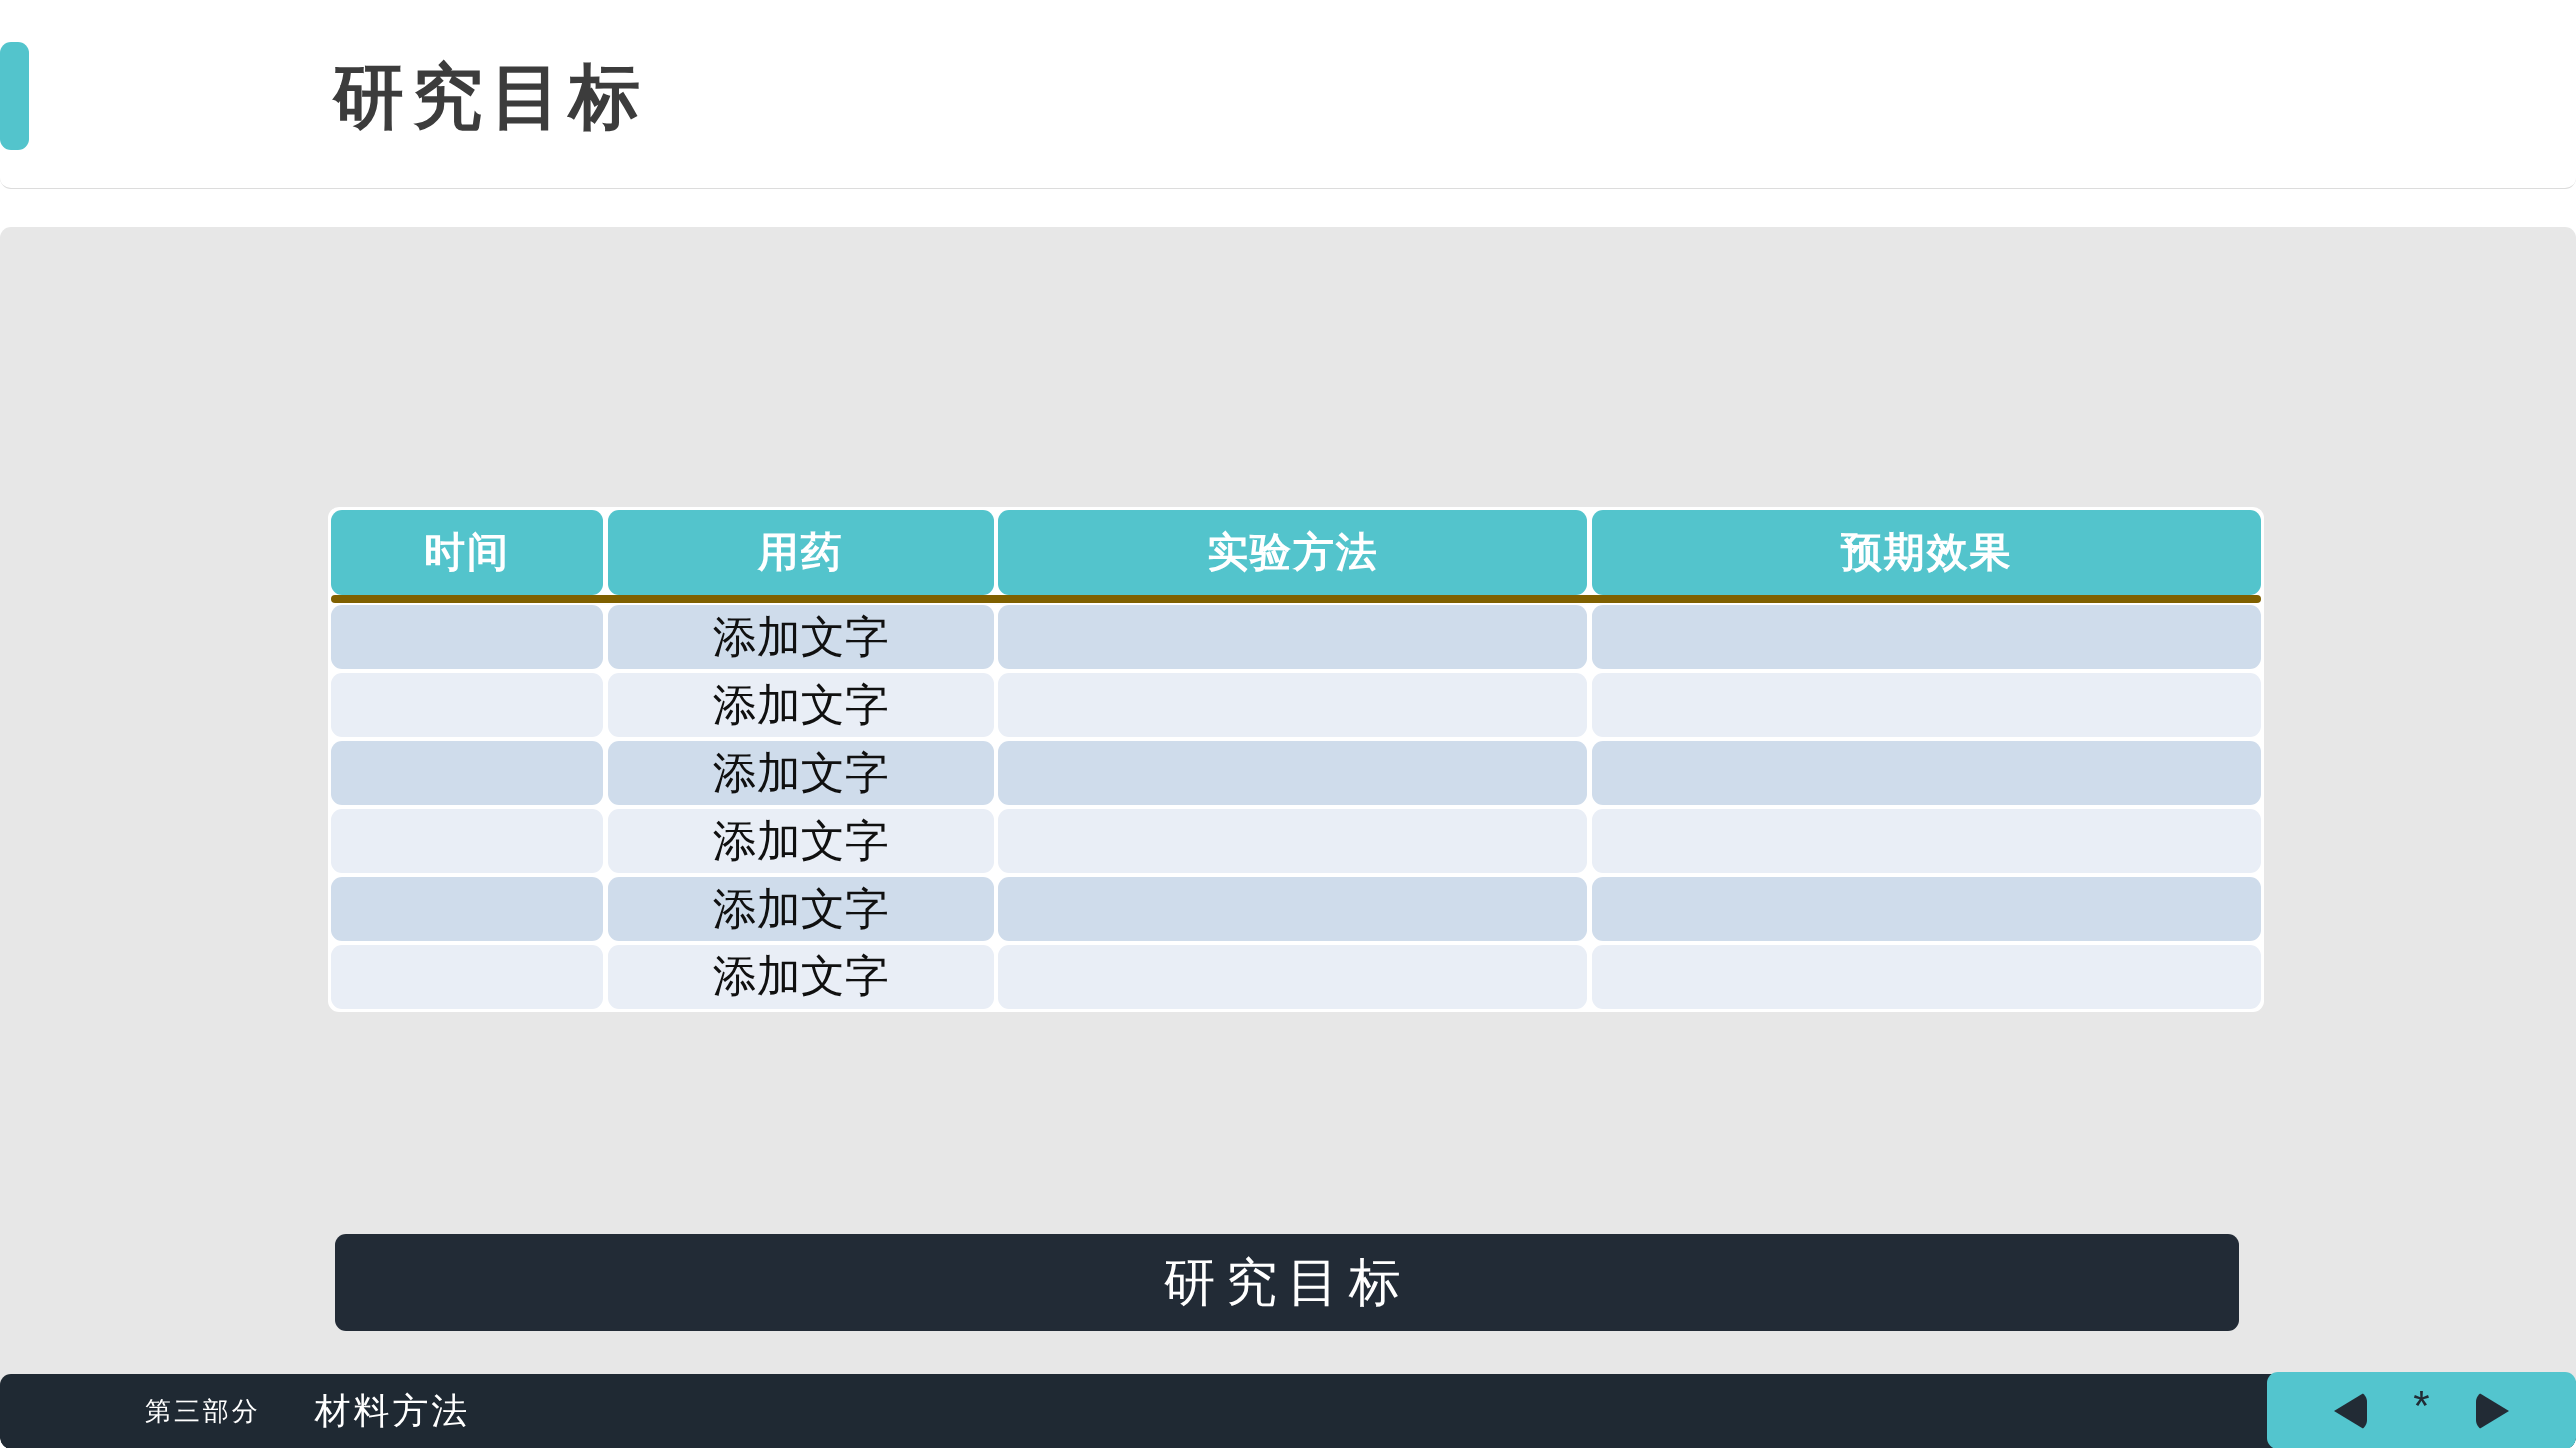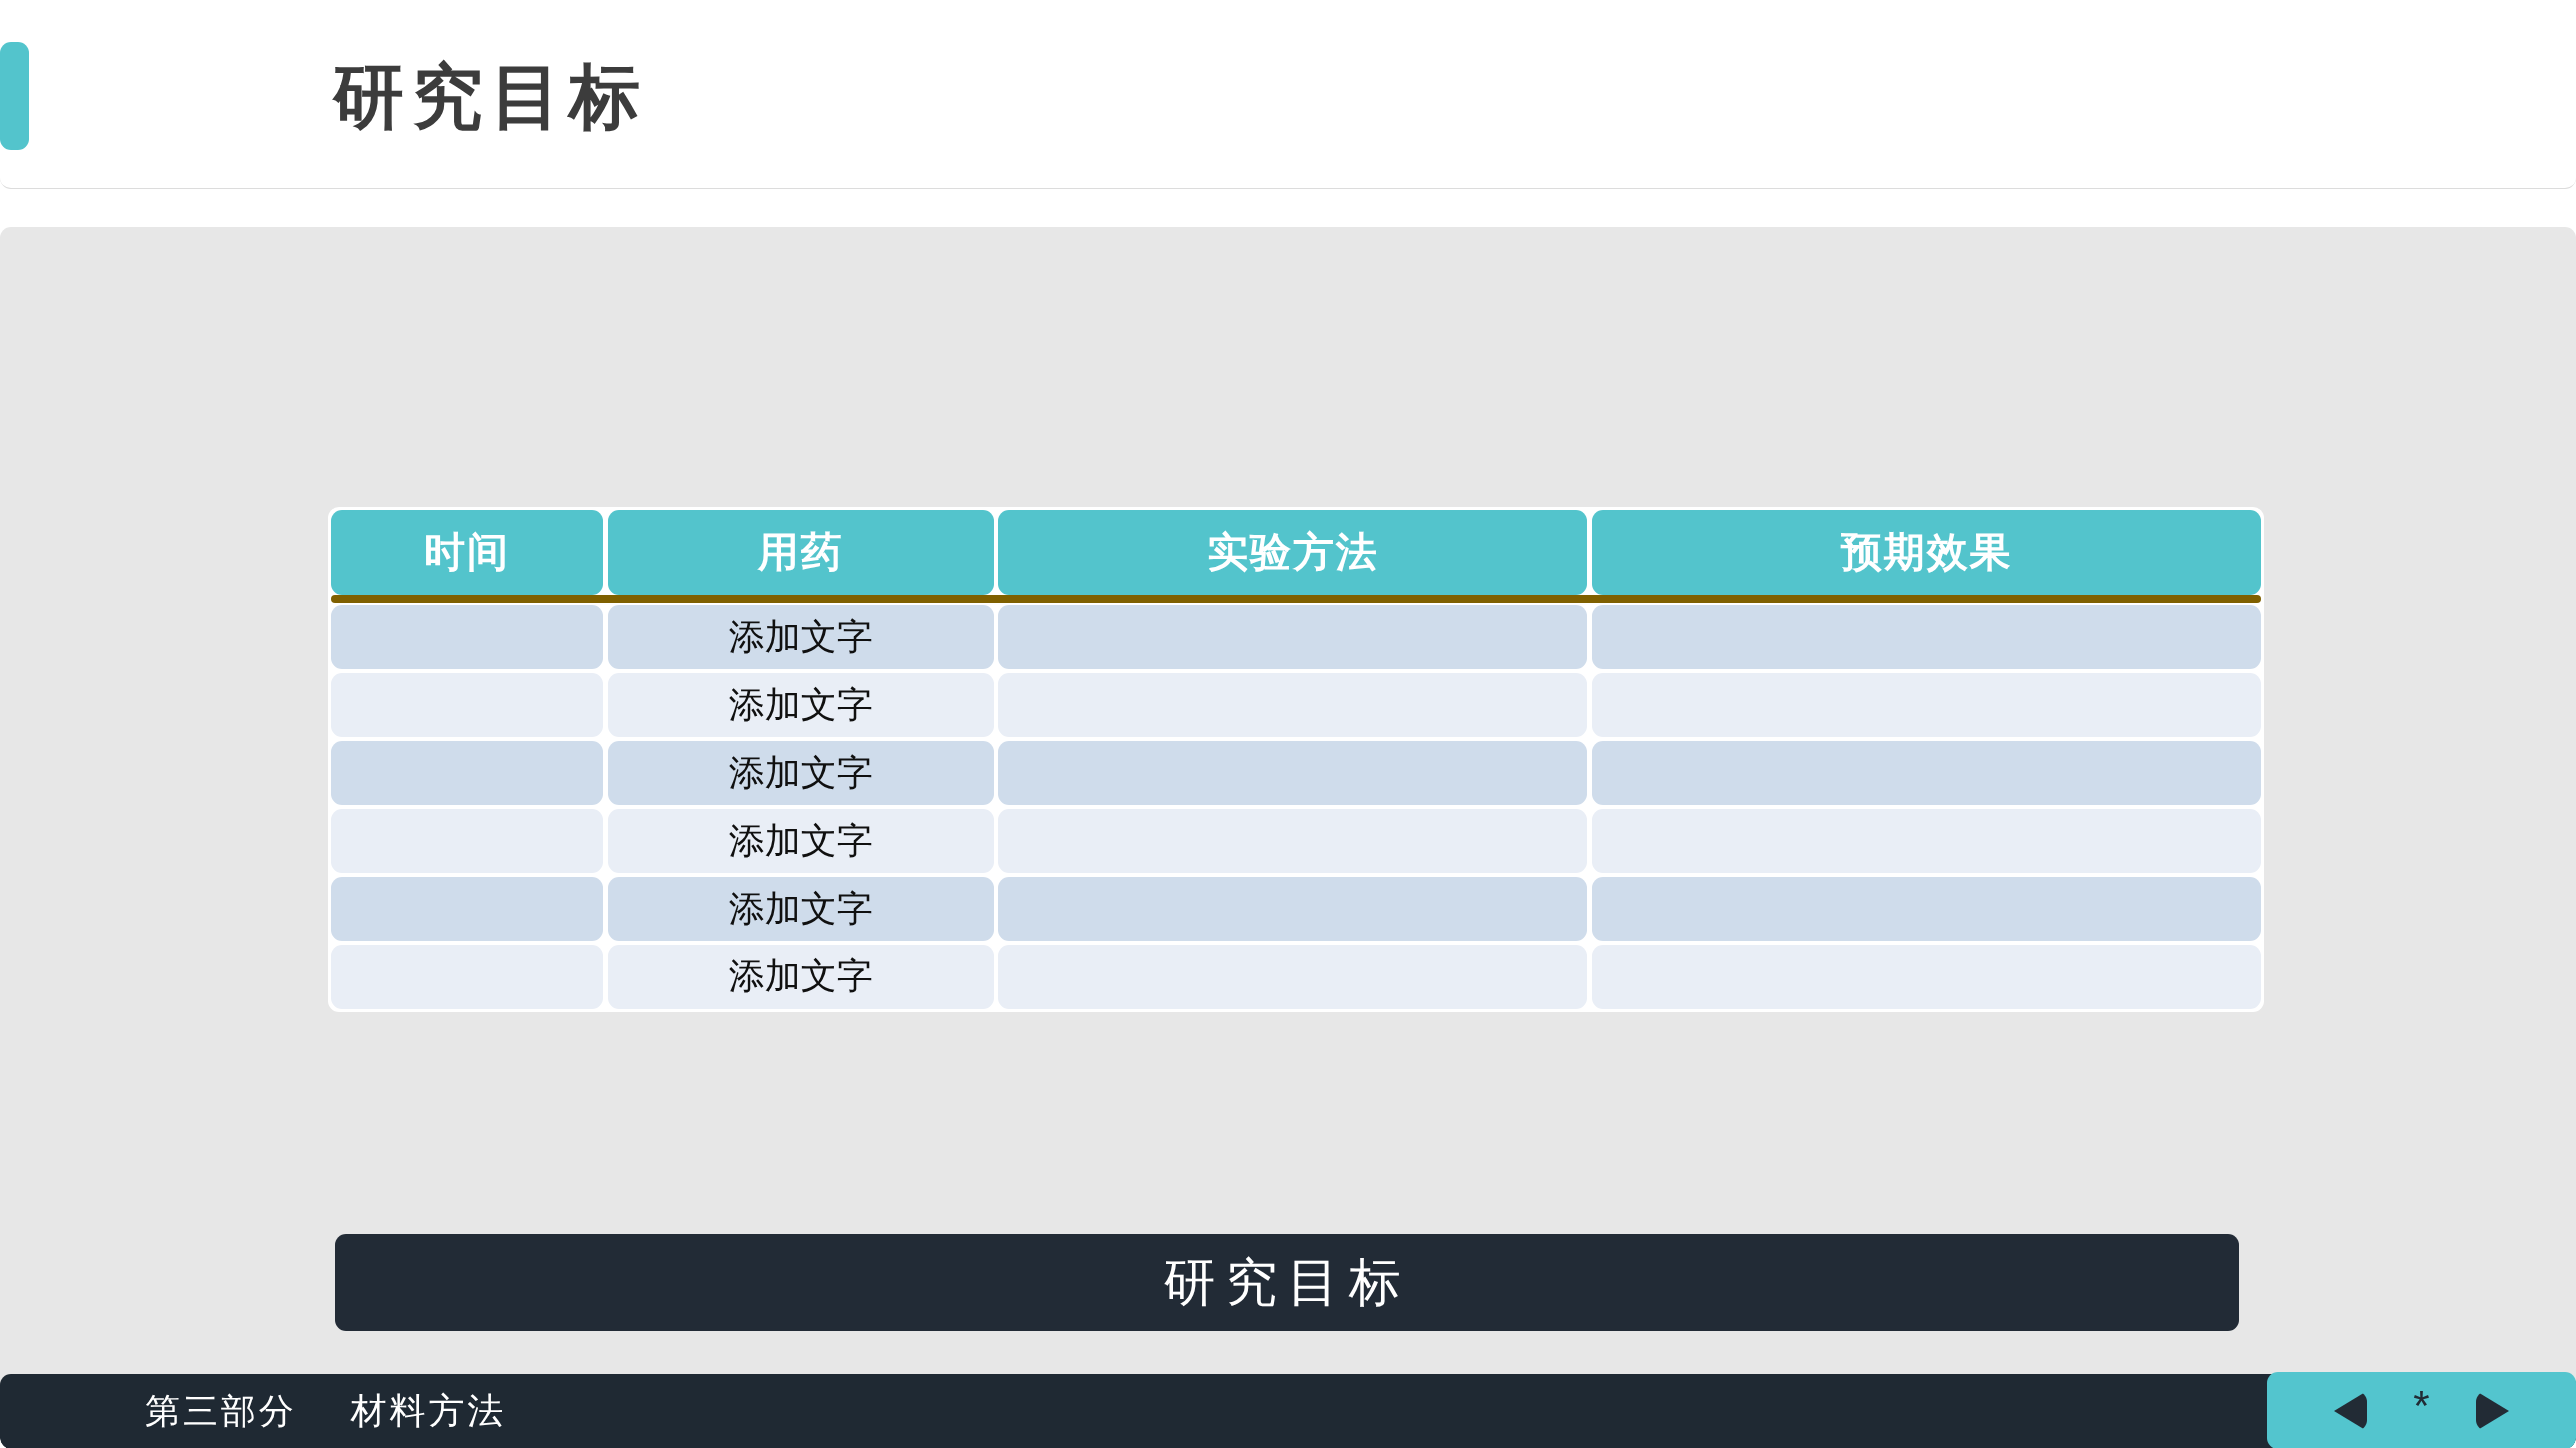--- a/index.html
+++ b/index.html
@@ -16,37 +16,37 @@
   .content { position:absolute; top:191px; left:0; width:2576px; height:1182px; background:#E7E7E7;margin-top:36px; }
 
   
   .data-table { position:absolute; left:328px; top:280px; width:1936px; background:#ffffff; padding:2.9px; }
   .thead { display:grid; grid-template-columns:272px 386px 589px 1fr; column-gap:4.8px; }
   .th { height:85px; background:#53C4CC; color:#ffffff; font-size:41px; font-weight:bold;
         display:flex; align-items:center; justify-content:center; letter-spacing:1.9px; }
   .olive-line { height:7.7px; background:#7F6000; }
   .tbody { display:grid; grid-template-columns:272px 386px 589px 1fr; gap:3.9px 4.8px; margin-top:2.9px; }
   .td { height:64px; display:flex; align-items:center; justify-content:center;
-        font-size:36px; color:#101010; }
+        font-size:44px; color:#101010; }
   .row-odd  { background:#CFDCEB; }
   .row-even { background:#E9EEF6; }
 
   
   .banner { position:absolute; left:335px; top:1007px; width:1904px; height:97px; background:#222B36;
             color:#ffffff; font-size:52px; letter-spacing:9.7px;
             display:flex; align-items:center; justify-content:center; }
 
   
   .description { position:absolute; left:319px; top:1162px; width:1941px; text-align:center;
                  font-size:36px; line-height:55px; color:#575757; }
 
   
   .footer { position:absolute; left:0; bottom:0; width:2576px; height:75px; background:#1F2933;
             display:flex; align-items:center; color:#ffffff; }
-  .footer-section { margin-left:145px; font-size:35px; letter-spacing:2.9px;font-family:Liberation Mono, monospace; }
+  .footer-section { margin-left:145px; font-size:26px; letter-spacing:2.9px;font-family:Liberation Mono, monospace; }
   .footer-name { margin-left:54px; font-size:36px; letter-spacing:2.9px; }
 
   .nav-box { position:absolute; right:0; bottom:0; width:309px; height:77px; background:#53C5CE;
              display:flex; align-items:center; justify-content:center; gap:46px; }
   .tri { width:0; height:0; border-top:20px solid transparent; border-bottom:20px solid transparent; cursor:pointer; }
   .tri-left  { border-right:33px solid #222B35; }
   .tri-right { border-left:33px solid #222B35; }
   .asterisk { color:#222B35; font-size:42px; line-height:0.6; align-self:flex-start; margin-top:21px; }
 </style>
 </head>

